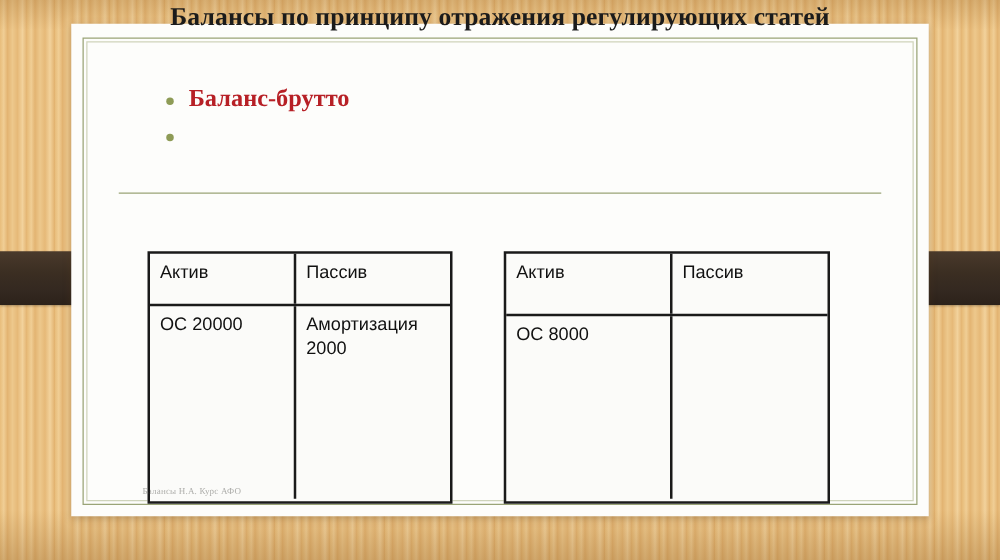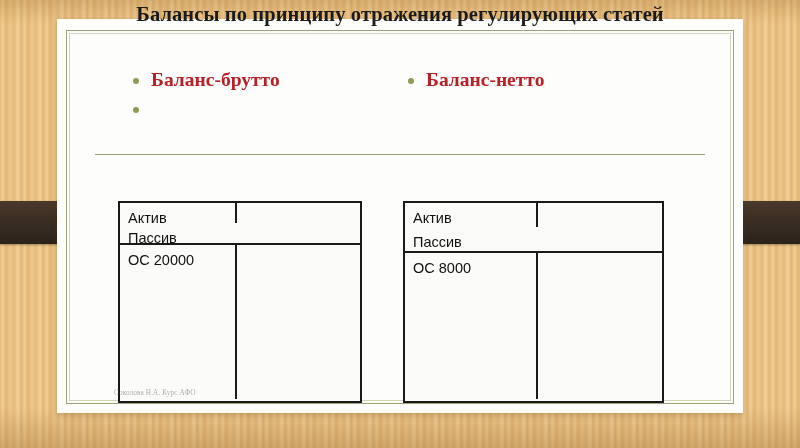--- a/index.html
+++ b/index.html
@@ -188,21 +188,21 @@
     left: 403px;
     top: 201px;
     width: 261px;
     height: 202px;
   }
   .bal-table .row {
     display: flex;
     width: 100%;
     box-sizing: border-box;
   }
-  .bal-table .row-head { height: 42px; border-bottom: 2px solid #1a1a1a; flex-direction: column; }
+  .bal-table .row-head { height: 42px; border-bottom: 2px solid #1a1a1a; }
   .tbl-right .row-head { height: 50px; }
   .bal-table .row-body { height: calc(100% - 44px); }
   .tbl-right .row-body { height: calc(100% - 52px); }
 
   .bal-table .cell {
     box-sizing: border-box;
     padding: 6px 8px 0 8px;
     font-family: "Liberation Sans", sans-serif;
     font-size: 14.5px;
     color: #111111;
@@ -253,44 +253,41 @@
       <div class="bullet-row bullet-l1">
         <span class="dot"></span>
         <span class="heading-text">Баланс-брутто</span>
       </div>
       <div class="bullet-row bullet-l2">
         <span class="dot"></span>
       </div>
     </div>
 
     <div class="col col-right">
-      <div class="bullet-row bullet-l1">
-        <span class="dot"></span>
-        <span class="heading-text">Баланс-нетто</span>
-      </div>
     </div>
 
   </div>
 
   <div class="bal-table tbl-left">
     <div class="row row-head">
       <div class="cell cell-a">Актив</div>
       <div class="cell cell-p">Пассив</div>
     </div>
     <div class="row row-body">
       <div class="cell cell-a">ОС 20000</div>
+      <div class="cell cell-p">Амортизация 2000</div>
     </div>
   </div>
 
   <div class="bal-table tbl-right">
     <div class="row row-head">
       <div class="cell cell-a">Актив</div>
       <div class="cell cell-p">Пассив</div>
     </div>
     <div class="row row-body">
       <div class="cell cell-a">ОС 8000</div>
       <div class="cell cell-p"></div>
     </div>
   </div>
 
-  <div class="watermark">Соколова Н.А. Курс АФО</div>
+  <div class="watermark">Балансы Н.А. Курс АФО</div>
 
 </div>
 
 </body></html>

